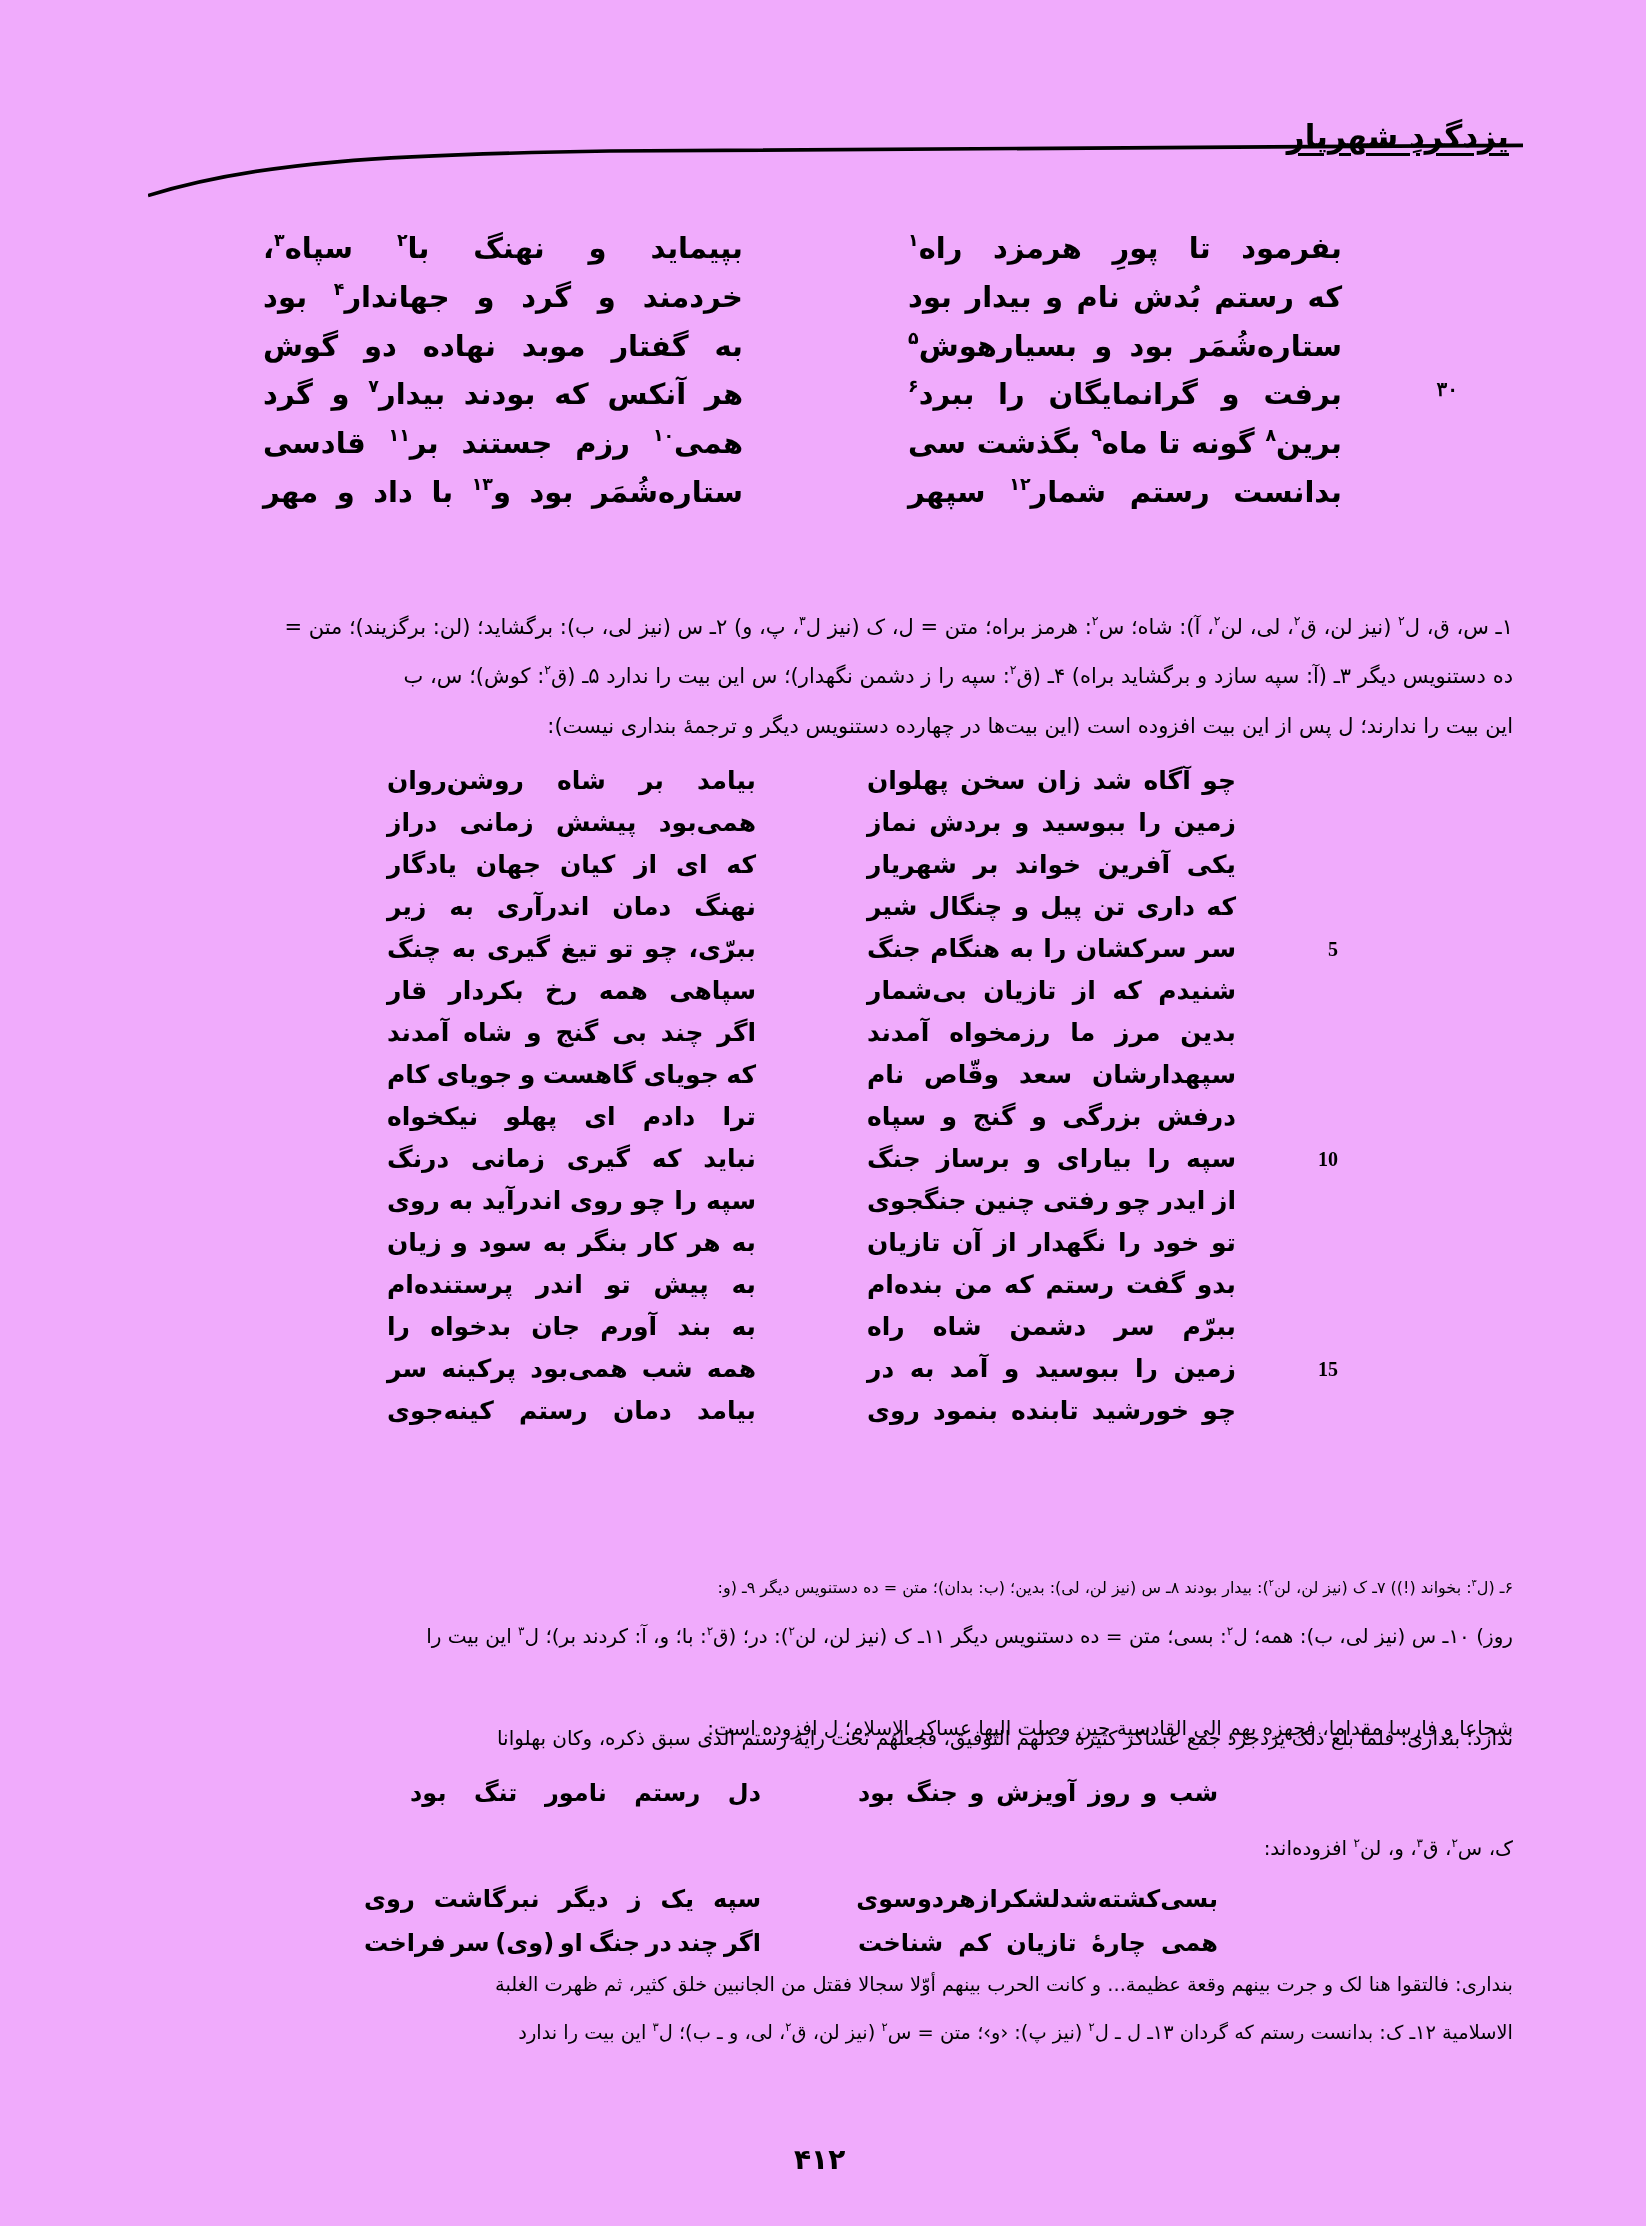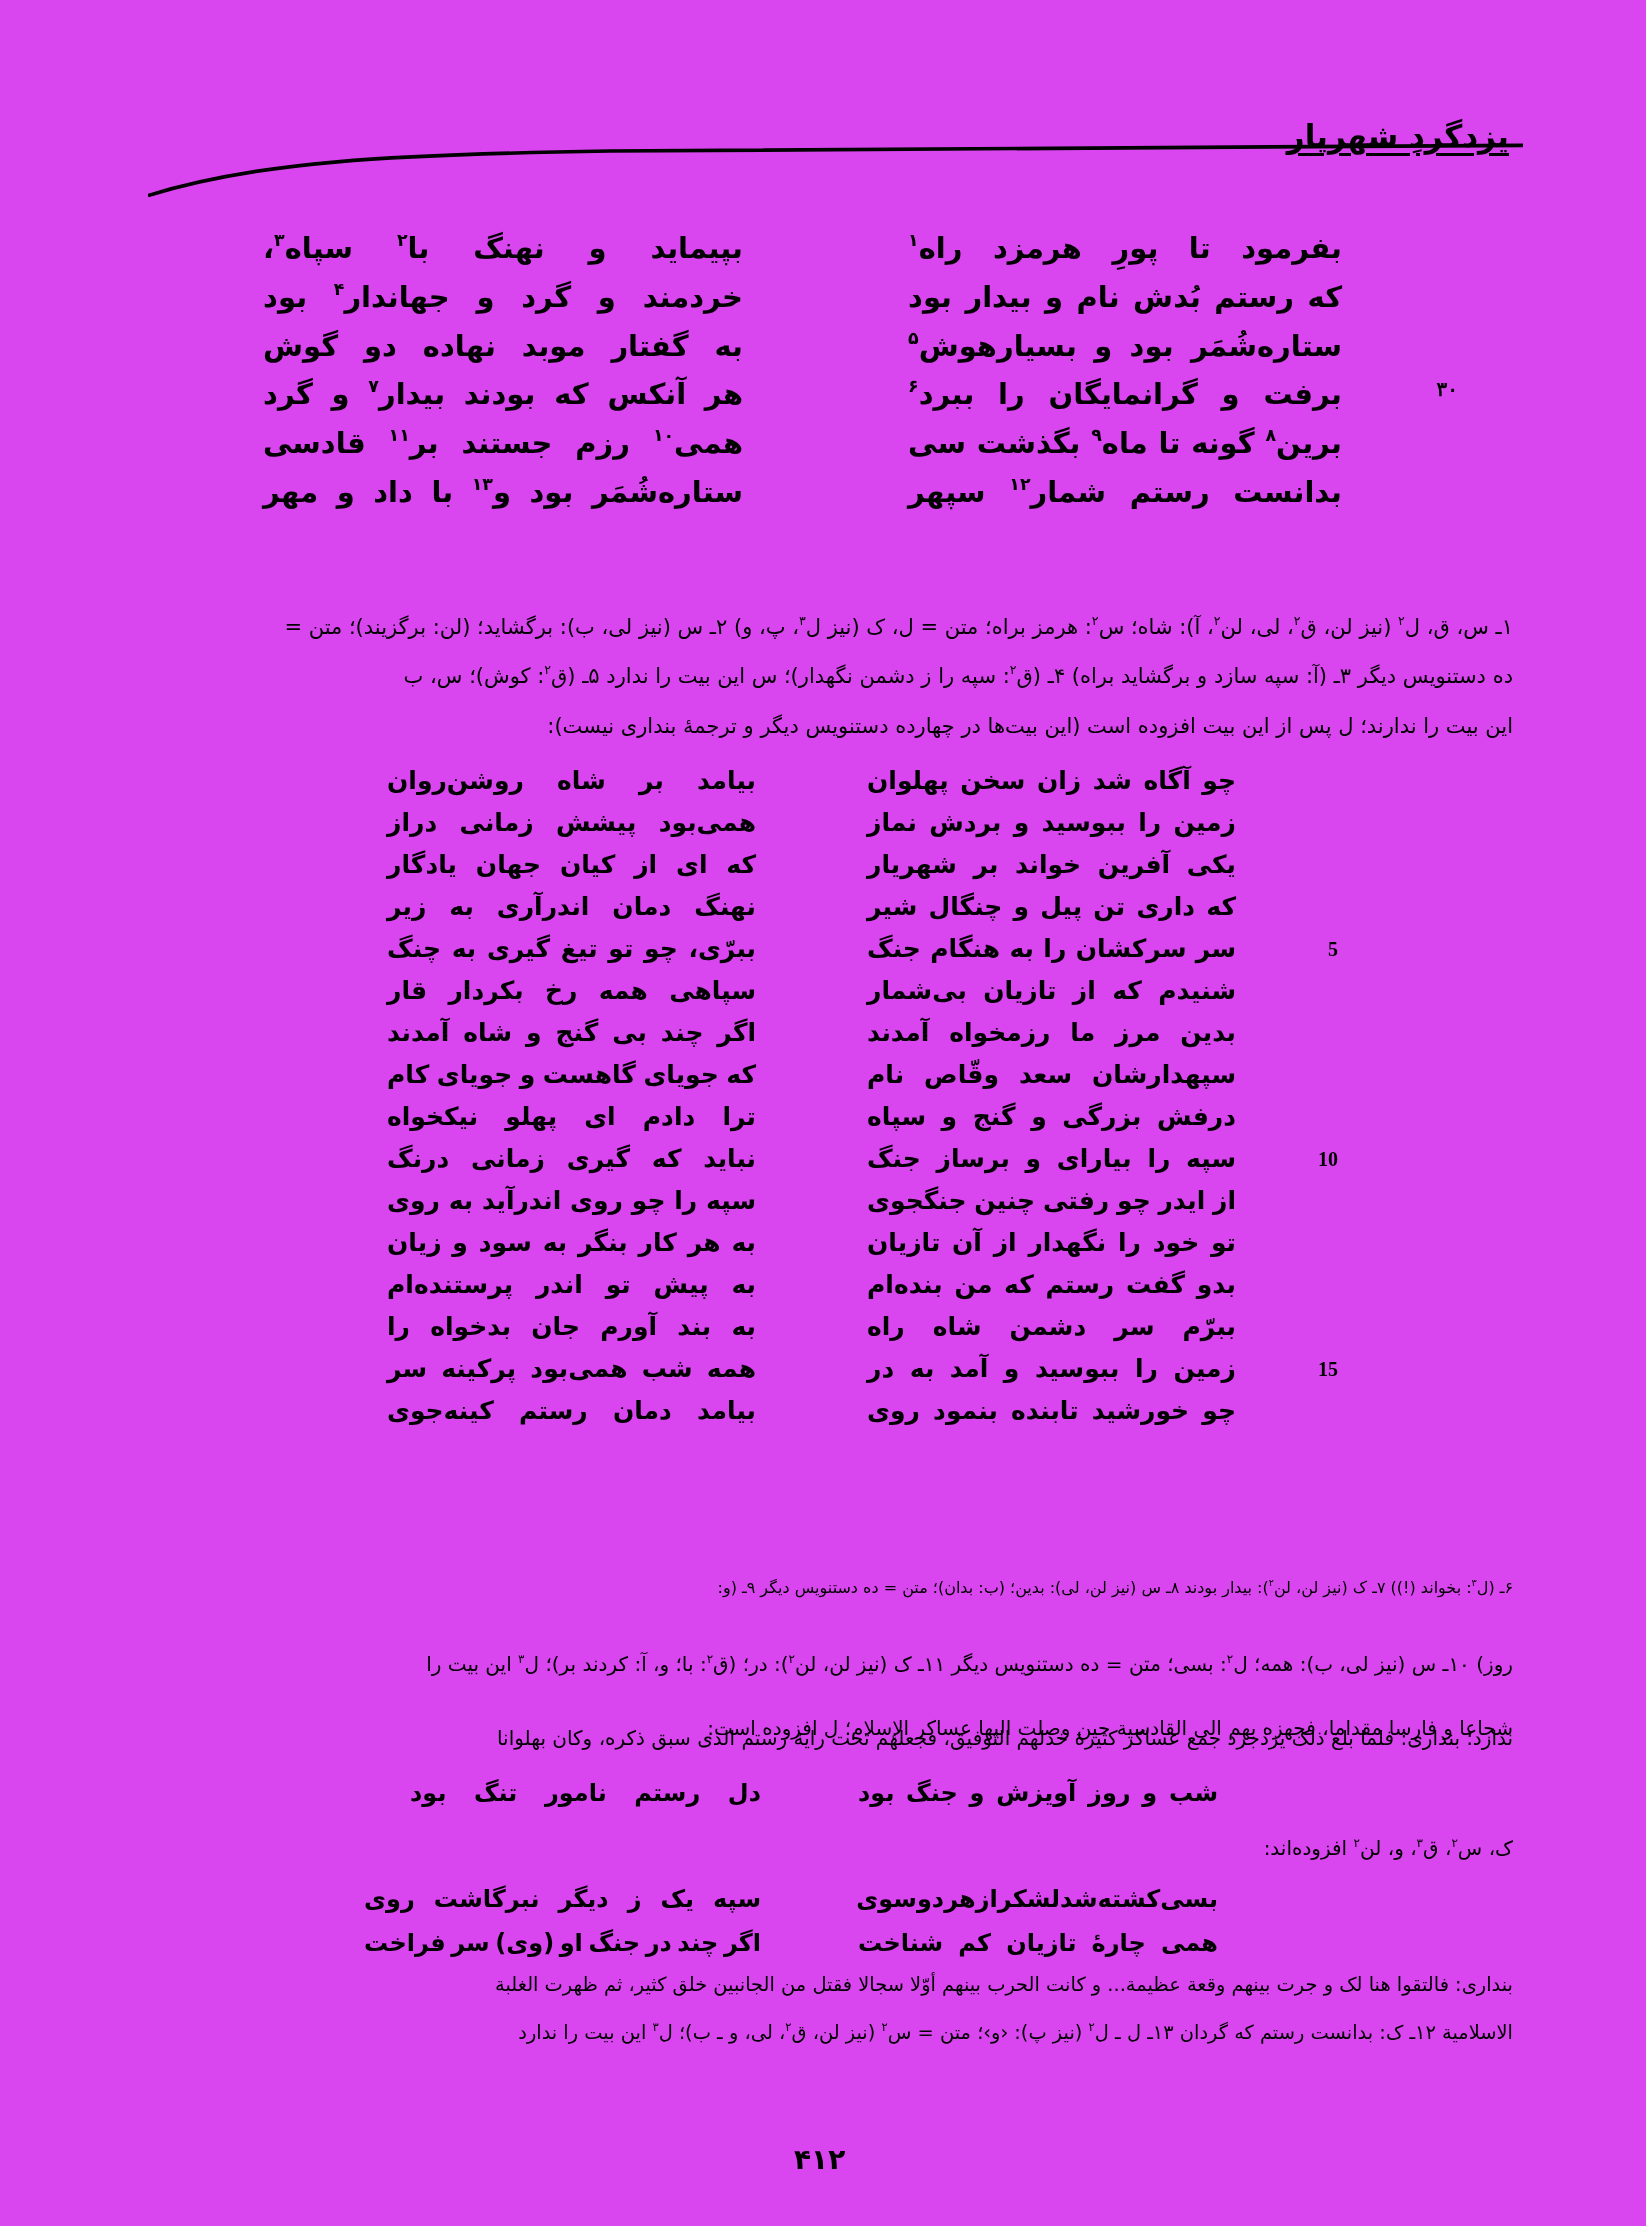--- a/index.html
+++ b/index.html
@@ -1,18 +1,18 @@
 <!DOCTYPE html>
 <html style="font-size:14.8px"><head>
 <meta charset="utf-8">
 <style>
   html, body { margin:0; padding:0; background:#ffffff; }
   body { width:1647px; height:2226px; position:relative; overflow:hidden;
          font-family:"DejaVu Sans", sans-serif; color:#000; }
-  .page { position:absolute; left:0; top:0; width:1647px; height:2226px; background:#d946ef; }
+  .page { position:absolute; left:0; top:0; width:1647px; height:2226px; background:#f0abfc; }
   .rtl { direction:rtl; unicode-bidi:embed; }
   .running-head { position:absolute; right:138px; top:118px; font-size:31px; font-weight:bold;
                   text-decoration:underline; text-underline-offset:5.5px; }
   .rule { position:absolute; left:148px; top:138px; width:1375px; height:65px; }
   .hem { position:absolute; display:flex; justify-content:space-between; direction:rtl; white-space:nowrap; }
   .hem sup, .fn sup { font-size:0.6em; vertical-align:0.7em; line-height:0; }
   .lnum { position:absolute; font-size:20px; font-weight:bold;font-family:Liberation Serif, serif; }
   .fn { position:absolute; direction:rtl; font-size:21px; font-weight:normal; white-space:nowrap;
         text-align:justify; line-height:1; }
   .poem2 .hem { font-size:25px; font-weight:normal; }
@@ -376,21 +376,21 @@
         <span>رستم</span>
         <span>کینه‌جوی</span>
       </div>
       <div class="lnum" style="right: 309px; top: 938px;">5</div>
       <div class="lnum" style="right: 309px; top: 1148px;">10</div>
       <div class="lnum" style="right: 309px; top: 1358px;">15</div>
     </div>
 
   <div id="fn2">
       <div class="fn" style="right: 134px; top: 1580px; width: 1398px; font-size: 16px;">۶ـ (ل<sup>۳</sup>: بخواند (!))   ۷ـ ک (نیز لن، لن<sup>۲</sup>): بیدار بودند   ۸ـ س (نیز لن، لی): بدین؛ (ب: بدان)؛ متن = ده دستنویس دیگر   ۹ـ (و:</div>
-      <div class="fn" style="right: 134px; top: 1626px; width: 1398px; font-size: 20px; margin-top: 28px;">روز)   ۱۰ـ س (نیز لی، ب): همه؛ ل<sup>۲</sup>: بسی؛ متن = ده دستنویس دیگر   ۱۱ـ ک (نیز لن، لن<sup>۲</sup>): در؛ (ق<sup>۲</sup>: با؛ و، آ: کردند بر)؛ ل<sup>۳</sup> این بیت را</div>
+      <div class="fn" style="right: 134px; top: 1626px; width: 1398px; font-size: 20px;">روز)   ۱۰ـ س (نیز لی، ب): همه؛ ل<sup>۲</sup>: بسی؛ متن = ده دستنویس دیگر   ۱۱ـ ک (نیز لن، لن<sup>۲</sup>): در؛ (ق<sup>۲</sup>: با؛ و، آ: کردند بر)؛ ل<sup>۳</sup> این بیت را</div>
       <div class="fn" style="right: 134px; top: 1728px; width: 1398px; font-size: 20px;">ندارد؛ بنداری: فلما بلغ ذلک یزدجرد جمع عساکر کثیرة خذلهم التوفیق، فجعلهم تحت رایة رستم الذی سبق ذکره، وکان بهلوانا</div>
       <div class="fn" style="right: 134px; top: 1718px; width: 1398px; font-size: 20px;">شجاعا و فارسا مقداما، فجهزه بهم الی القادسیة حین وصلت الیها عساکر الإسلام؛ ل افزوده است:</div>
     </div>
 
   <div id="added-l" class="poem2">
       <div class="hem rtl" style="right: 429px; top: 1779px; width: 360px; font-size: 24px; font-weight: bold;">
         <span>شب</span>
         <span>و</span>
         <span>روز</span>
         <span>آویزش</span>

